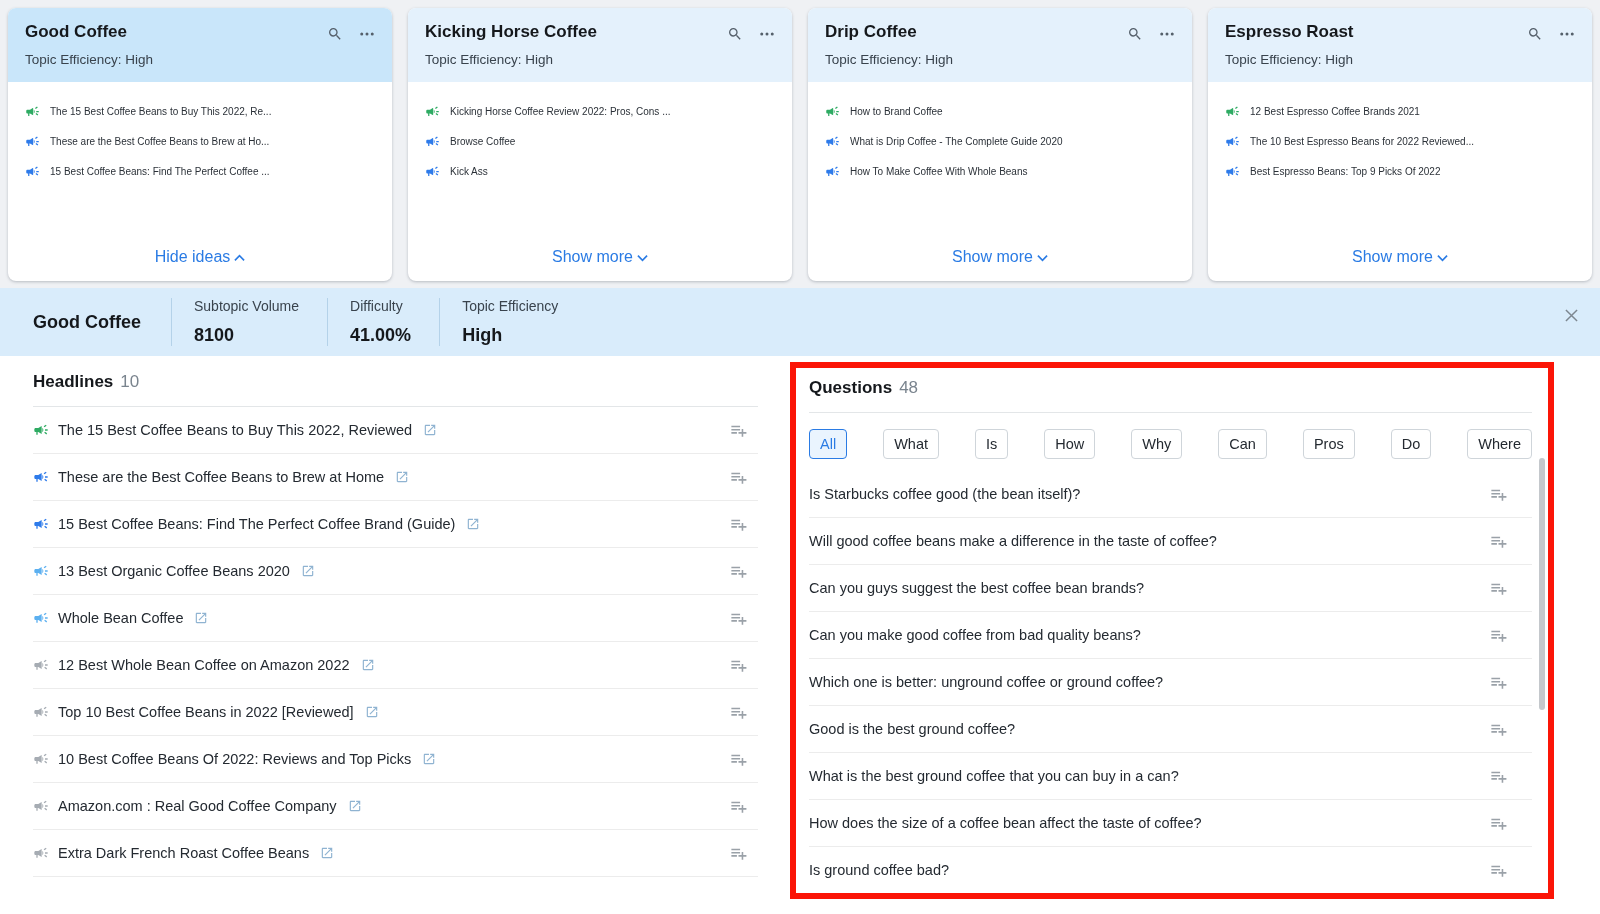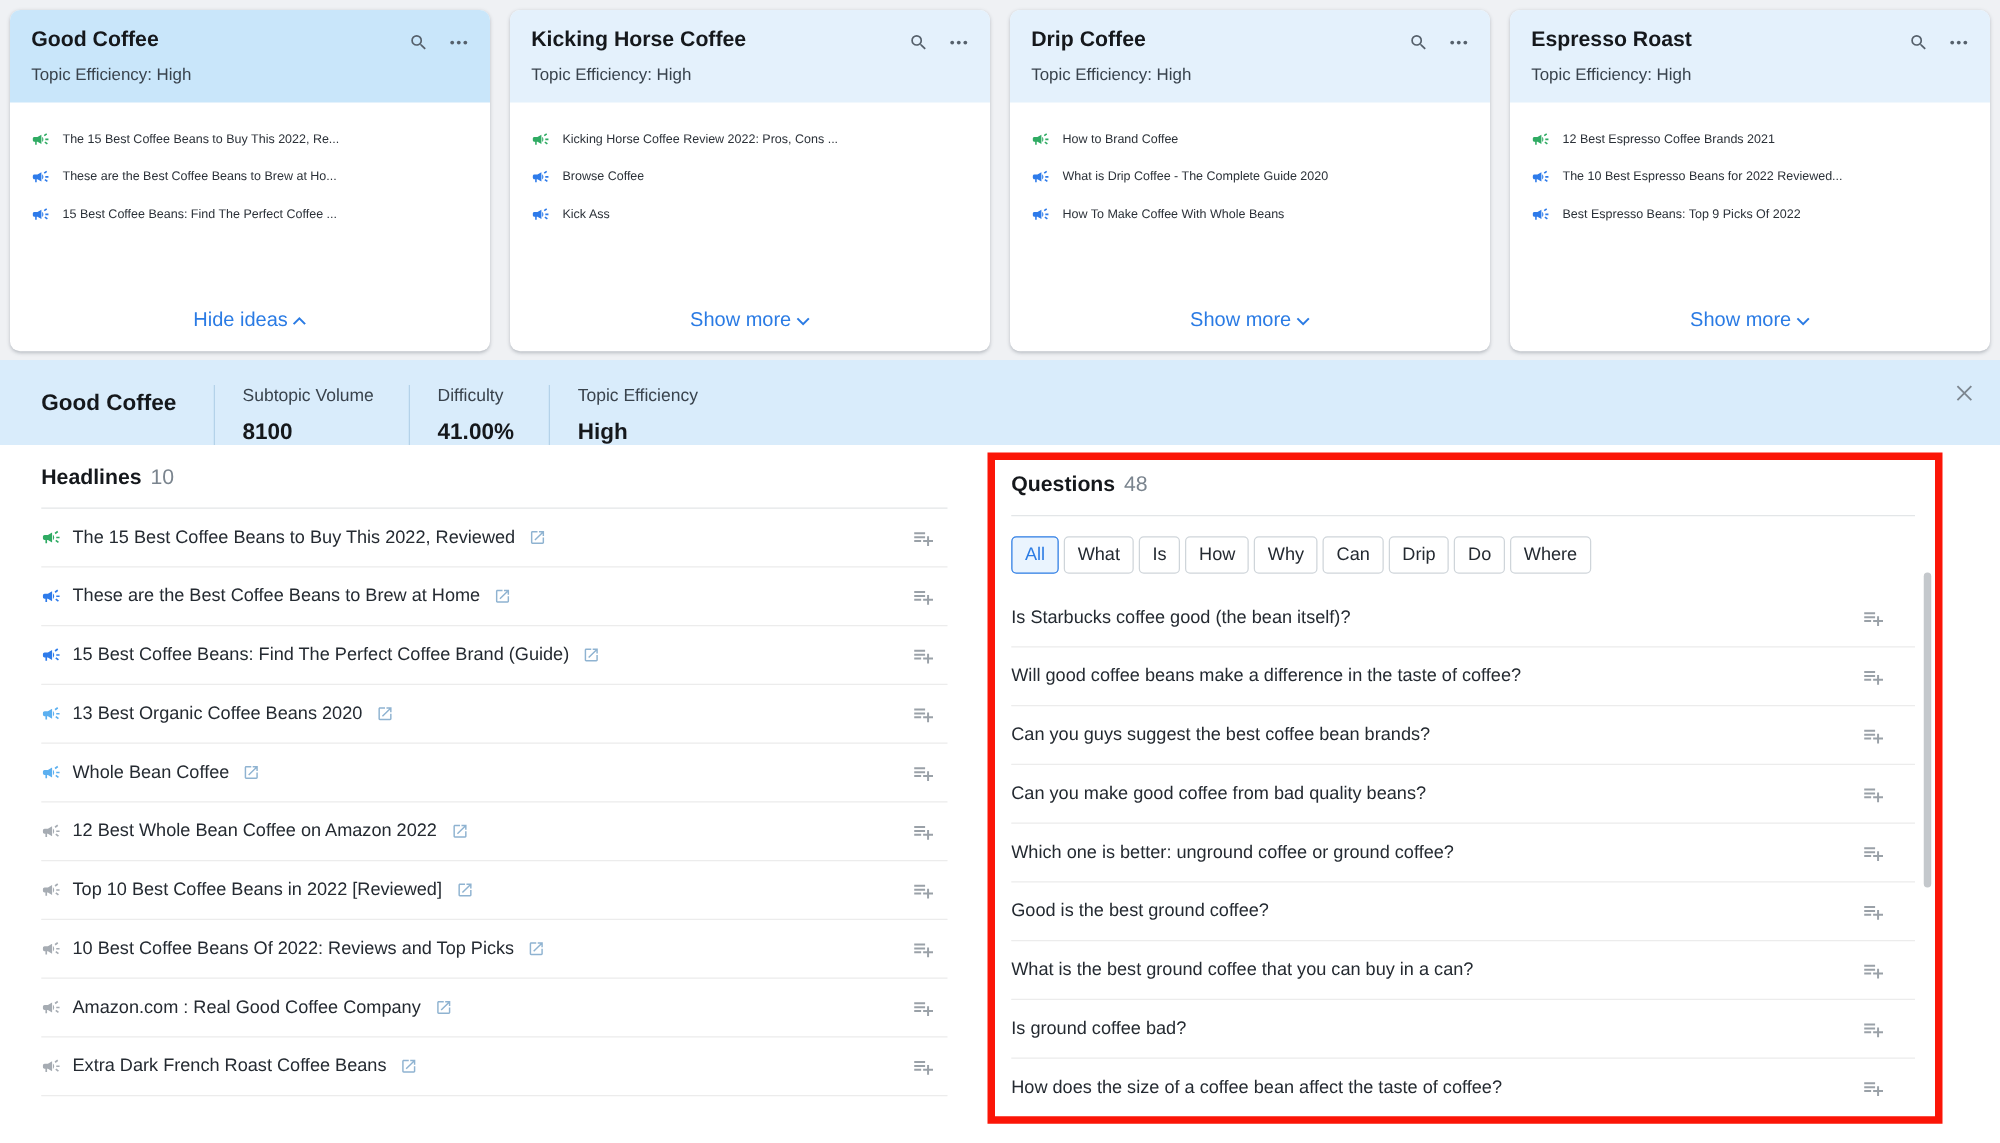--- a/index.html
+++ b/index.html
@@ -52,21 +52,21 @@
   .tier-blue { color:var(--mega-blue,#2e7bea); }
   .tier-lightblue { color:var(--mega-lightblue,#5cb0f0); }
   .tier-gray { color:var(--mega-gray,#a6acb3); }
 
   
   .summary-bar {
     height:68px; background:var(--summary-bar-bg,#d9ecfb);
     display:flex; align-items:center; padding:0 30px 0 33px; position:relative;
   }
   .sum-title { font-size:18px; font-weight:bold; color:#15181c; margin-right:30px; }
-  .sum-metrics { display:flex; align-items:flex-end; height:100%; }
+  .sum-metrics { display:flex; align-items:center; height:100%; }
   .sum-metric {
     border-left:1px solid #b4d2e9; padding:0 28px 0 22px; height:48px;
     display:flex; flex-direction:column; justify-content:space-between;
   }
   .sum-label { font-size:14px; color:#39434d; }
   .sum-value { font-size:18px; font-weight:bold; color:#15181c; }
   .sum-close { position:absolute; right:22px; top:20px; color:#7d8790; cursor:pointer; }
   .sum-close svg { width:13px; height:13px; }
 
   
@@ -87,21 +87,21 @@
   .add { margin-left:auto; color:#9aa1a8; display:inline-flex; cursor:pointer; flex:none; }
   .add svg { width:19px; height:19px; }
 
   
   .questions-outline {
     flex:1; margin:6px 46px 0 32px; height:537px;
     border:6px solid var(--annotation-red,#fb1507);
     overflow:hidden; position:relative; background:#fff;
   }
   .questions-panel { padding:10px 16px 0 13px; height:100%; position:relative; }
-  .filters { display:flex; gap:4px; margin:16px 0 12px 0; }
+  .filters { display:flex; gap:4px; margin:16px 0 12px 0;justify-content:space-between; }
   .filter {
     font-family:inherit; font-size:14.5px; color:#242a31; background:#fff;
     border:1px solid #cfd5da; border-radius:4px; padding:6px 10px; cursor:pointer;
   }
   .filter.active {
     border-color:var(--link-blue,#2a7be4); color:var(--link-blue,#2a7be4);
     background:#eaf4fe;
   }
   .qrow { padding-right:24px; }
   .scrollbar {
@@ -582,21 +582,21 @@
             <button class="filter">What</button>
 
             <button class="filter">Is</button>
 
             <button class="filter">How</button>
 
             <button class="filter">Why</button>
 
             <button class="filter">Can</button>
 
-            <button class="filter">Drip</button>
+            <button class="filter">Pros</button>
 
             <button class="filter">Do</button>
 
             <button class="filter">Where</button>
           </div>
         <ul class="rows">
 
             <li class="row qrow">
               <span class="row-text">Is Starbucks coffee good (the bean itself)?</span>
               <span class="add">
@@ -654,30 +654,30 @@
             <li class="row qrow">
               <span class="row-text">What is the best ground coffee that you can buy in a can?</span>
               <span class="add">
                 <svg viewBox="0 0 24 24" fill="currentColor">
                   <path d="M14 10H3v2h11v-2zm0-4H3v2h11V6zm4 8v-4h-2v4h-4v2h4v4h2v-4h4v-2h-4zM3 16h7v-2H3v2z"></path>
                 </svg>
               </span>
             </li>
 
             <li class="row qrow">
+              <span class="row-text">How does the size of a coffee bean affect the taste of coffee?</span>
+              <span class="add">
+                <svg viewBox="0 0 24 24" fill="currentColor">
+                  <path d="M14 10H3v2h11v-2zm0-4H3v2h11V6zm4 8v-4h-2v4h-4v2h4v4h2v-4h4v-2h-4zM3 16h7v-2H3v2z"></path>
+                </svg>
+              </span>
+            </li>
+
+            <li class="row qrow">
               <span class="row-text">Is ground coffee bad?</span>
-              <span class="add">
-                <svg viewBox="0 0 24 24" fill="currentColor">
-                  <path d="M14 10H3v2h11v-2zm0-4H3v2h11V6zm4 8v-4h-2v4h-4v2h4v4h2v-4h4v-2h-4zM3 16h7v-2H3v2z"></path>
-                </svg>
-              </span>
-            </li>
-
-            <li class="row qrow">
-              <span class="row-text">How does the size of a coffee bean affect the taste of coffee?</span>
               <span class="add">
                 <svg viewBox="0 0 24 24" fill="currentColor">
                   <path d="M14 10H3v2h11v-2zm0-4H3v2h11V6zm4 8v-4h-2v4h-4v2h4v4h2v-4h4v-2h-4zM3 16h7v-2H3v2z"></path>
                 </svg>
               </span>
             </li>
           </ul>
         <div class="scrollbar"></div>
       </section>
     </div>

